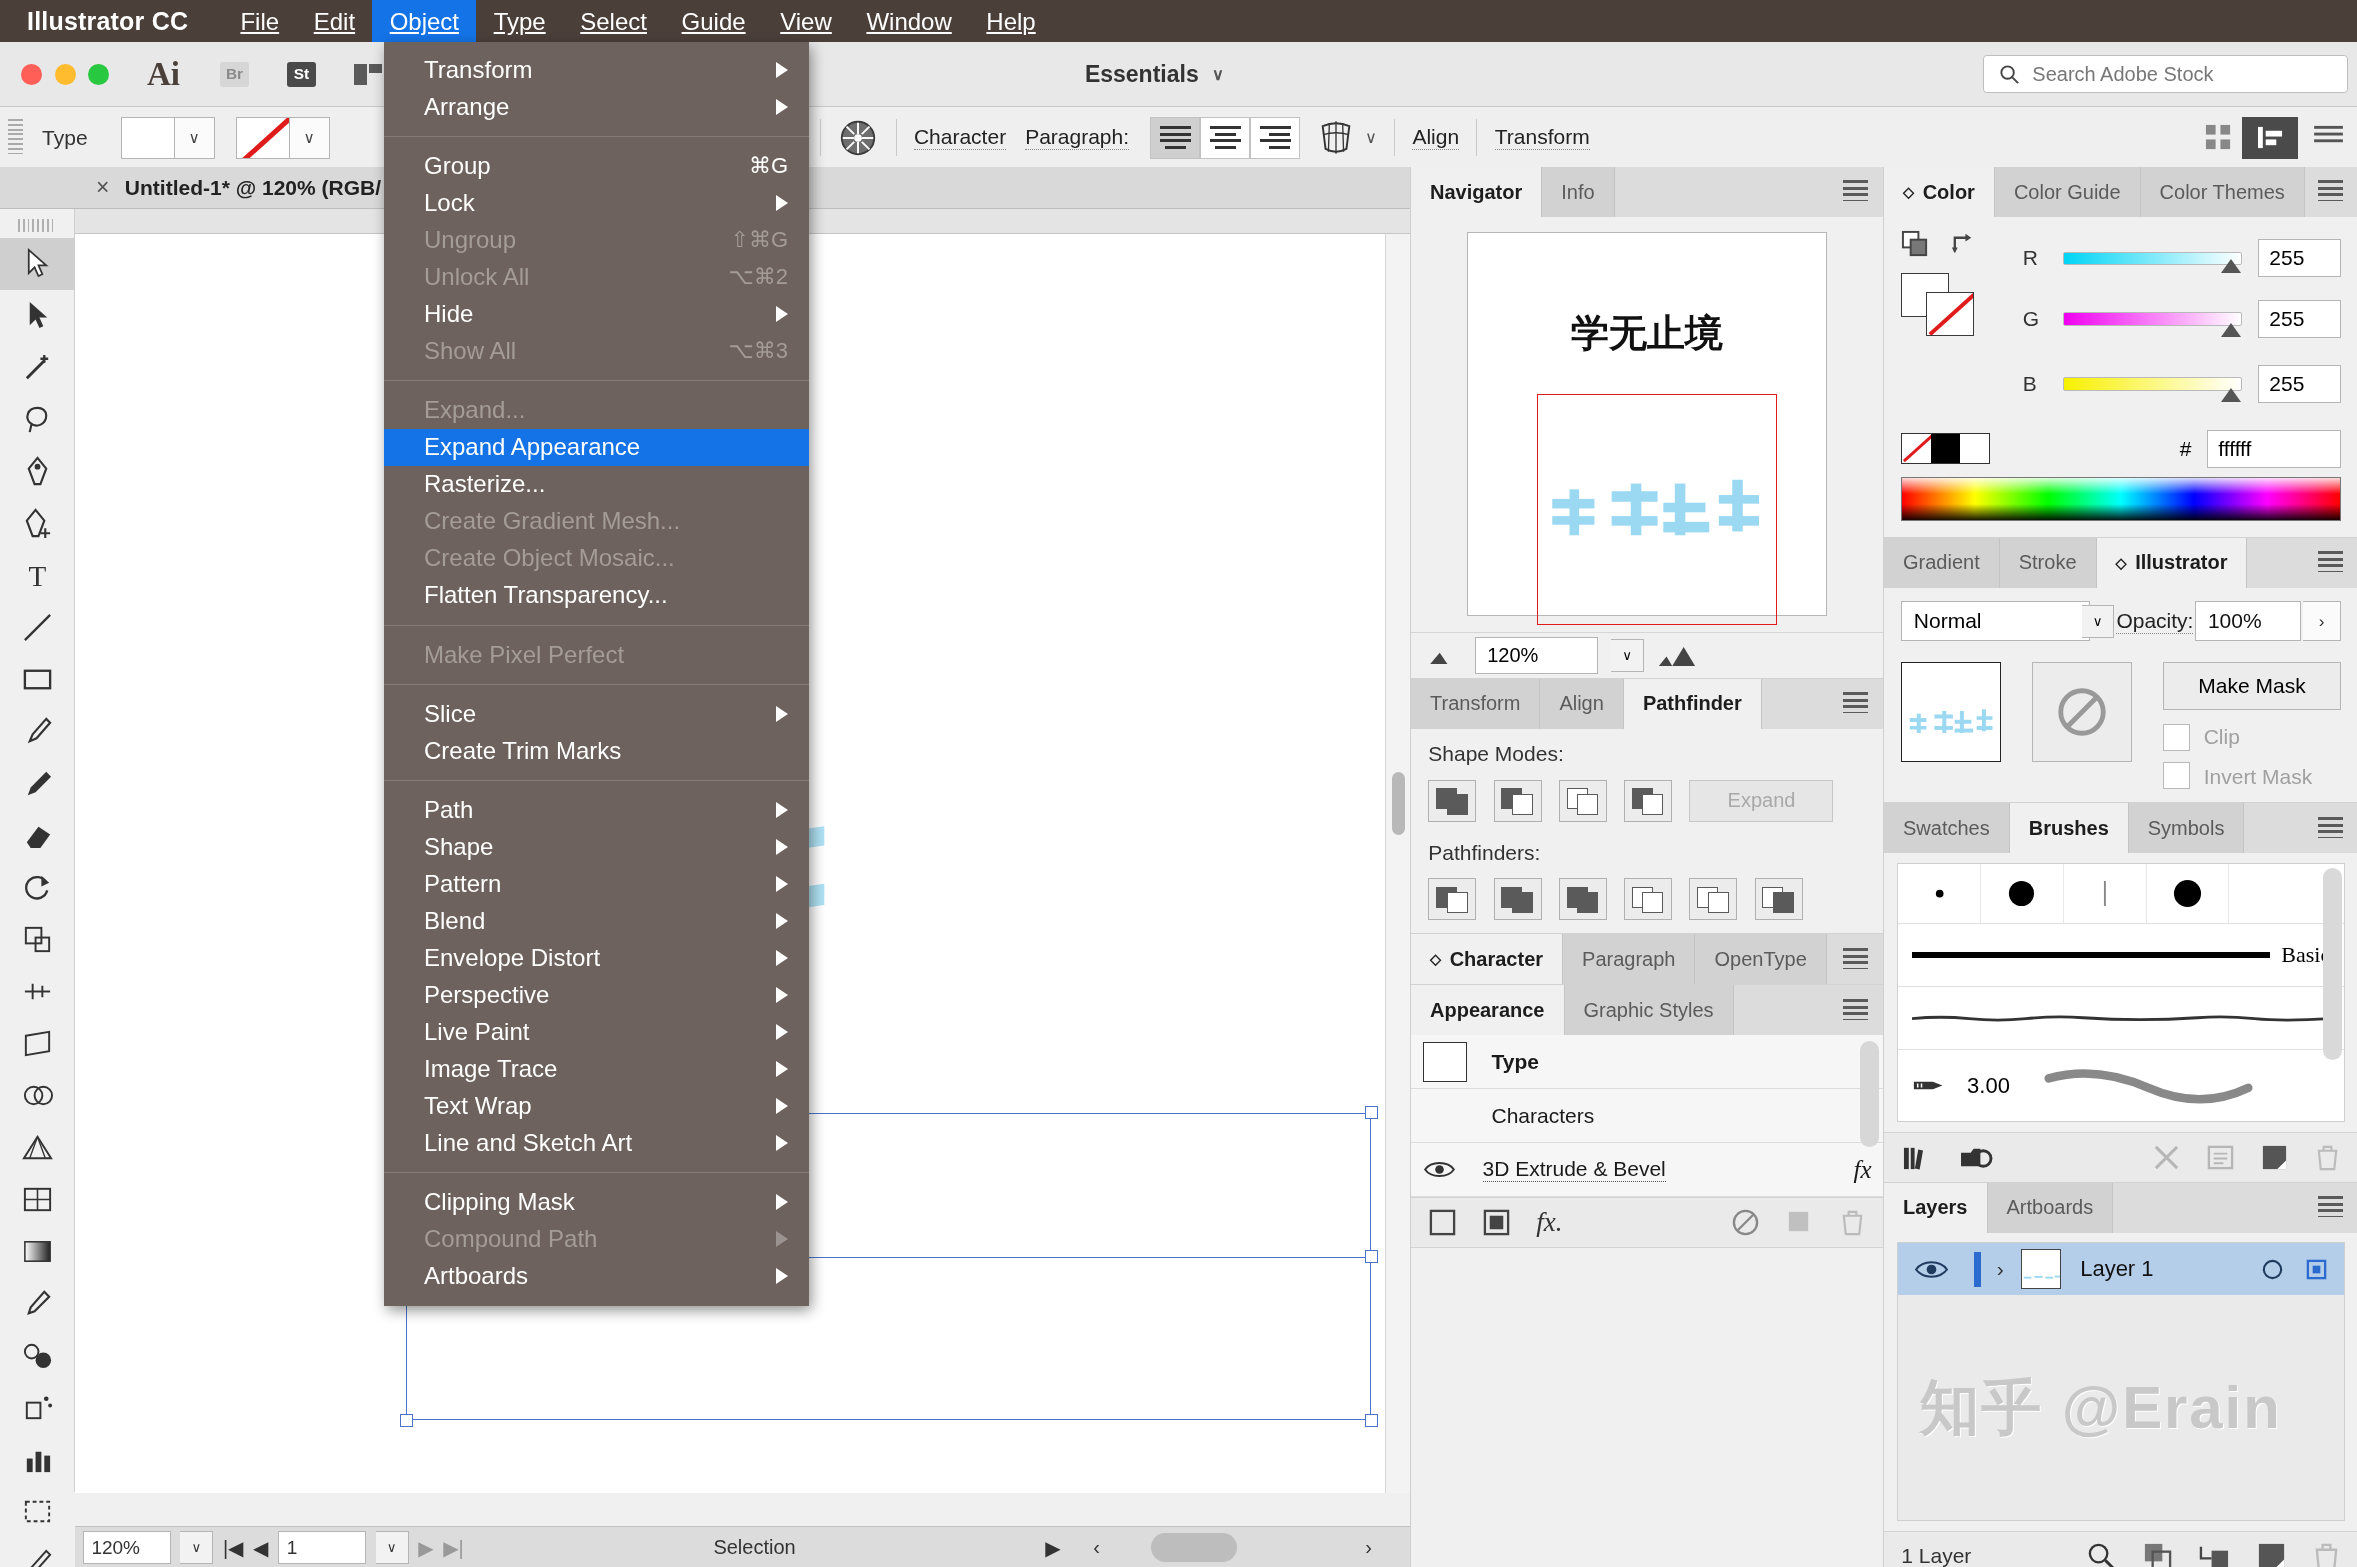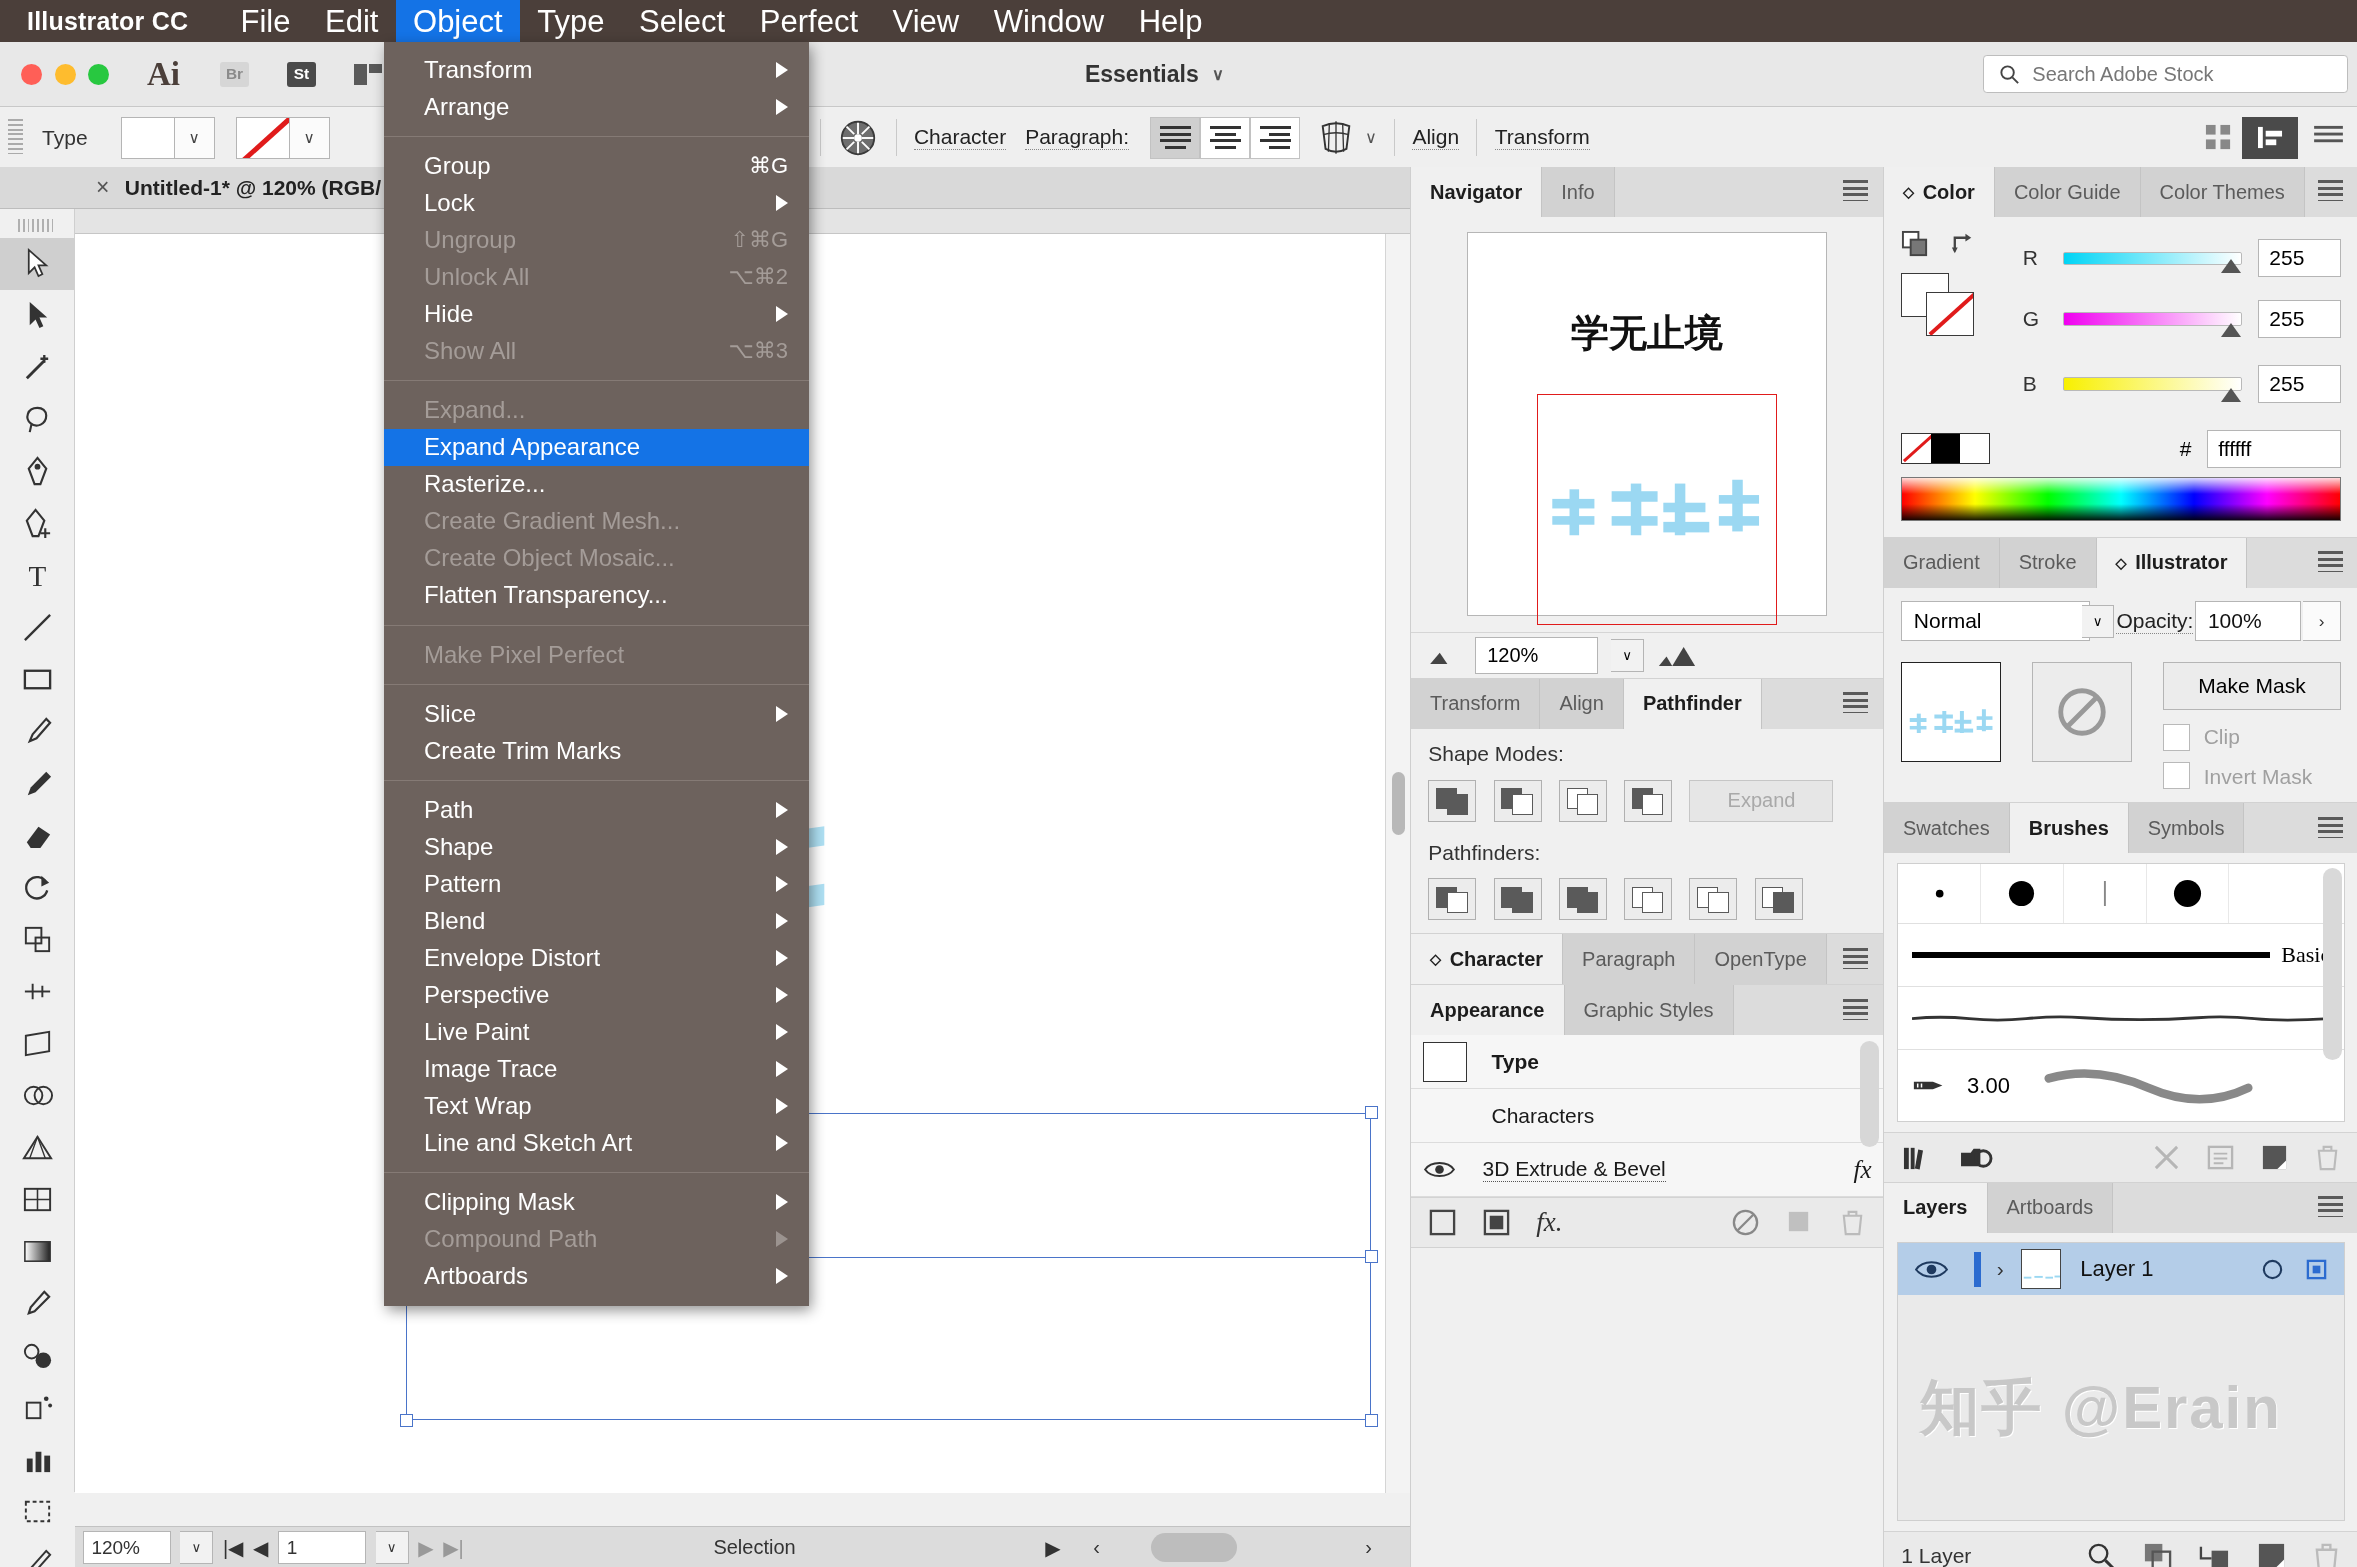--- a/index.html
+++ b/index.html
@@ -4,21 +4,21 @@
 <style>
   * { box-sizing: border-box; margin:0; padding:0; }
   html,body { width:2358px; height:1568px; overflow:hidden;
     font-family:"Liberation Sans", sans-serif; background:#f0f0f0; }
   #app { position:relative; width:2358px; height:1568px; }
 
   
   .menubar { position:absolute; left:0; top:0; width:2358px; height:42px;
     background:#4b3f3a; display:flex; align-items:center; padding-left:27px; }
   .menubar .app-name { color:#fff; font-weight:bold; font-size:25px; letter-spacing:0.2px; margin-right:35px;}
-  .menubar .mi { color:#fff; font-size:31px; padding:7.7px 17.3px; line-height:27px; }
+  .menubar .mi { color:#fff; font-size:24px; padding:7.7px 17.3px; line-height:27px;text-decoration:underline; }
   .menubar .mi.active { background:#1473e6; }
 
   
   .appbar { position:absolute; left:0; top:42px; width:2358px; height:65px;
     background:#e8e8e8; border-bottom:1px solid #c8c8c8; display:flex; align-items:center; }
   .traffic { display:flex; gap:12.5px; padding-left:21px; align-items:center;}
   .dot { width:21px; height:21px; border-radius:50%; }
   .dot.r{background:#ff5f57;} .dot.y{background:#febc2e;} .dot.g{background:#28c840;}
   .ai-logo { margin-left:38px; font-size:33px; font-weight:bold; color:#4b3f3a;
      font-family:"Liberation Serif", serif; }
@@ -176,21 +176,21 @@
 
 <div id="app">
 
   <div class="menubar">
     <span class="app-name">Illustrator CC</span>
     <span class="mi">File</span>
     <span class="mi">Edit</span>
     <span class="mi active">Object</span>
     <span class="mi">Type</span>
     <span class="mi">Select</span>
-    <span class="mi">Perfect</span>
+    <span class="mi">Guide</span>
     <span class="mi">View</span>
     <span class="mi">Window</span>
     <span class="mi">Help</span>
   </div>
 
   <div class="appbar">
     <div class="traffic">
       <span class="dot r"></span>
       <span class="dot y"></span>
       <span class="dot g"></span>

